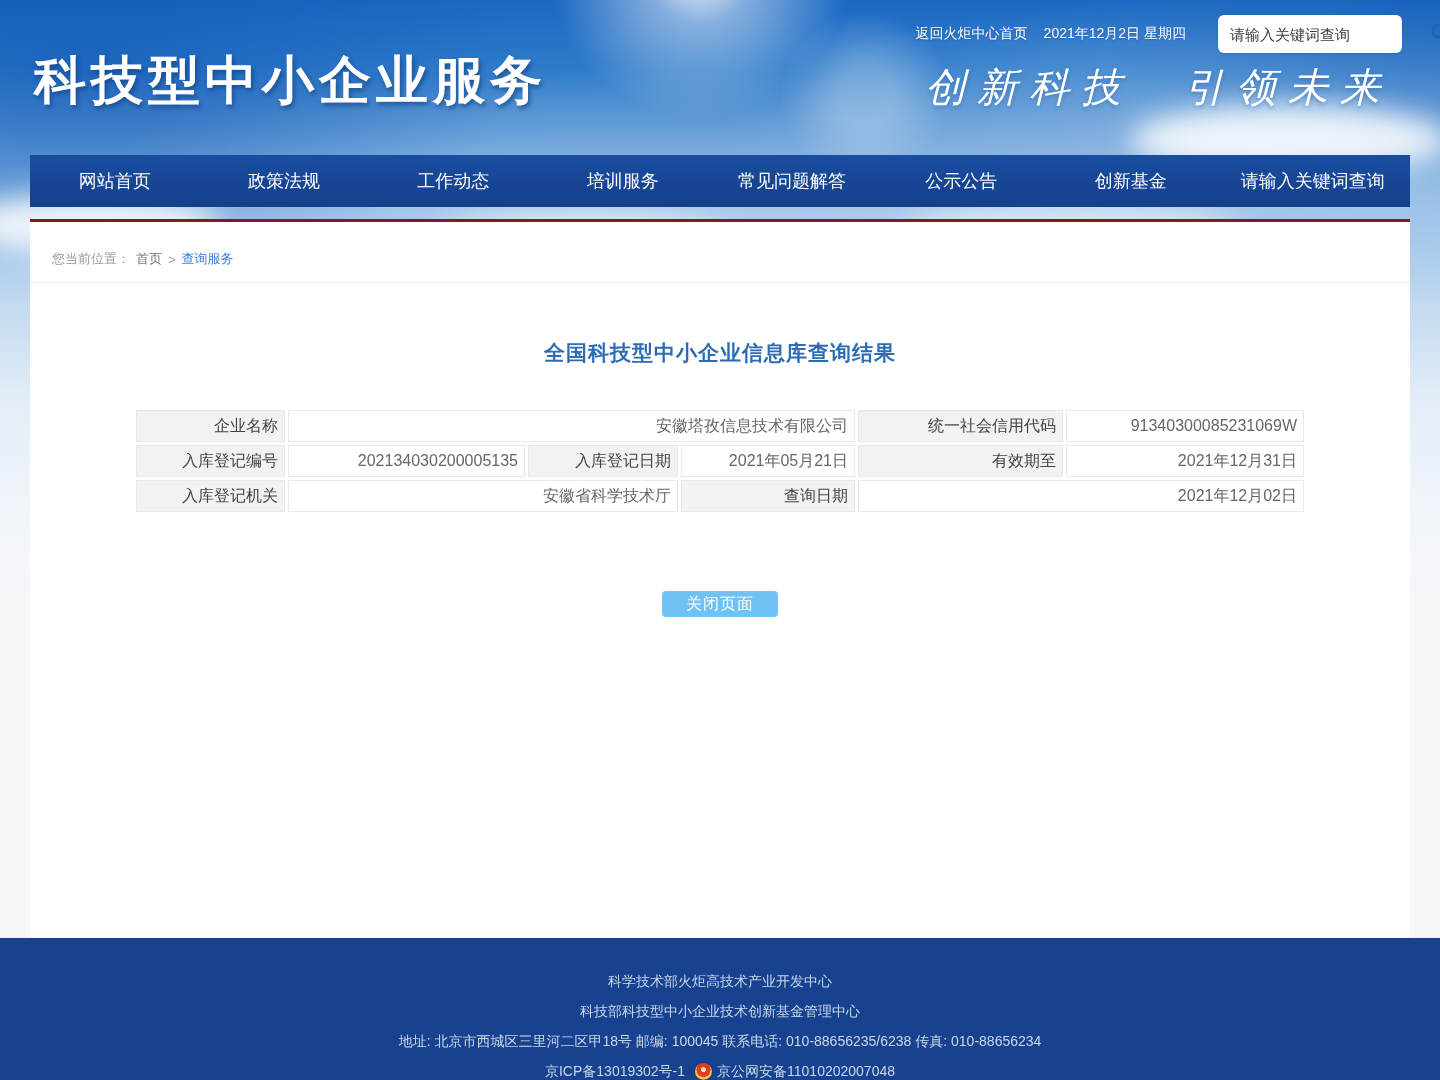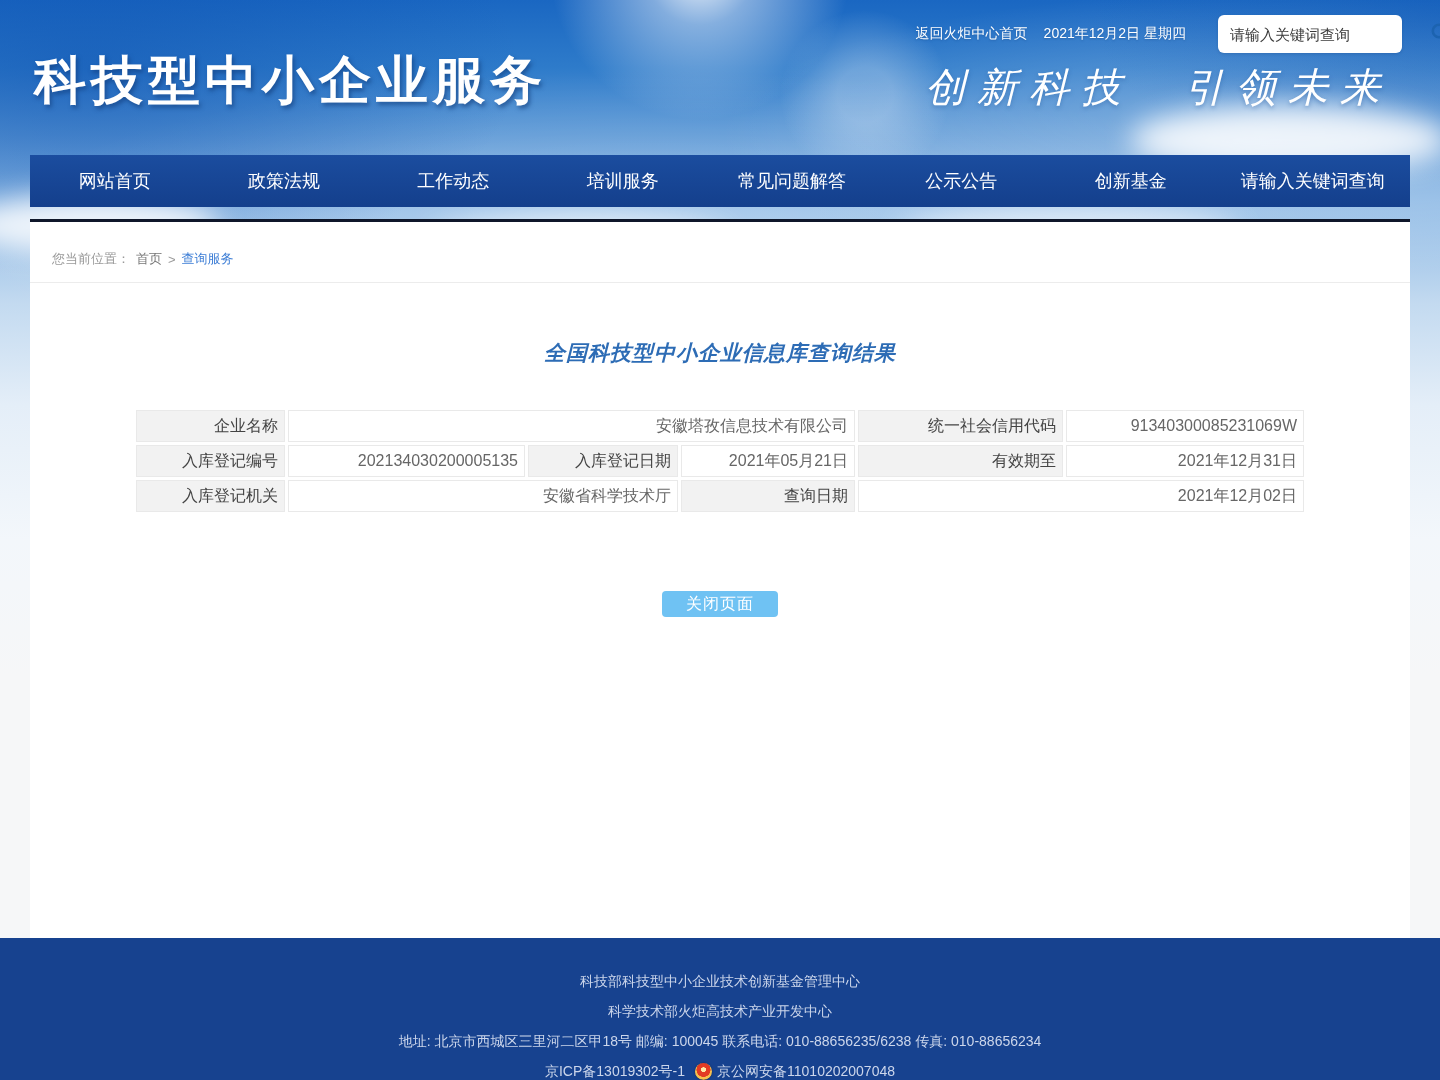--- a/index.html
+++ b/index.html
@@ -69,35 +69,35 @@
   }
   .nav a {
     flex:1; display:flex; align-items:center; justify-content:center;
     color:#ffffff; font-size:18px; text-decoration:none; cursor:pointer; white-space:nowrap;
   }
   .nav a:last-child { flex:1.15; }
 
   
   .card {
     position:absolute; top:219px; left:30px; width:1380px; height:719px; z-index:4;
-    background:#ffffff; border-top:3px solid #0f172a;
+    background:#ffffff; border-top:3px solid #7f1d1d;
   }
   .breadcrumb {
     padding:28px 0 0 22px; font-size:13px; color:#999999;
     display:flex; align-items:center; gap:6px;
   }
   .breadcrumb a { text-decoration:none; cursor:pointer; }
   .bc-home { color:#777777; }
   .bc-sep  { color:#999999; }
   .bc-cur  { color:#3f7fd6; }
   .bc-divider { margin-top:14px; border-bottom:1px solid #ececec; width:100%; height:0; }
 
   .result-title {
     margin-top:56px; text-align:center;
-    font-size:21px; font-weight:bold; color:#2d6cb5; letter-spacing:1px;font-style:italic;
+    font-size:21px; font-weight:bold; color:#2d6cb5; letter-spacing:1px;
   }
 
   table.result {
     width:1153px; margin:40px auto 0;
     border-collapse:separate; border-spacing:3px;
     font-size:16px; table-layout:fixed;
   }
   table.result td {
     height:32px; text-align:right; vertical-align:middle;
     border:1px solid #e9e9e9; padding:0 6px;
@@ -209,19 +209,19 @@
         <td class="lbl">查询日期</td>
         <td class="val" colspan="2">2021年12月02日</td>
       </tr>
     </tbody>
   </table>
 
   <button class="close-btn">关闭页面</button>
 </div>
 
 <div class="footer">
+  <div class="fline">科学技术部火炬高技术产业开发中心</div>
   <div class="fline">科技部科技型中小企业技术创新基金管理中心</div>
-  <div class="fline">科学技术部火炬高技术产业开发中心</div>
   <div class="fline">地址: 北京市西城区三里河二区甲18号 邮编: 100045 联系电话: 010-88656235/6238 传真: 010-88656234</div>
   <div class="fline">
     <a>京ICP备13019302号-1</a><span class="badge"></span><a>京公网安备11010202007048</a>
   </div>
 </div>
 
 </body></html>

